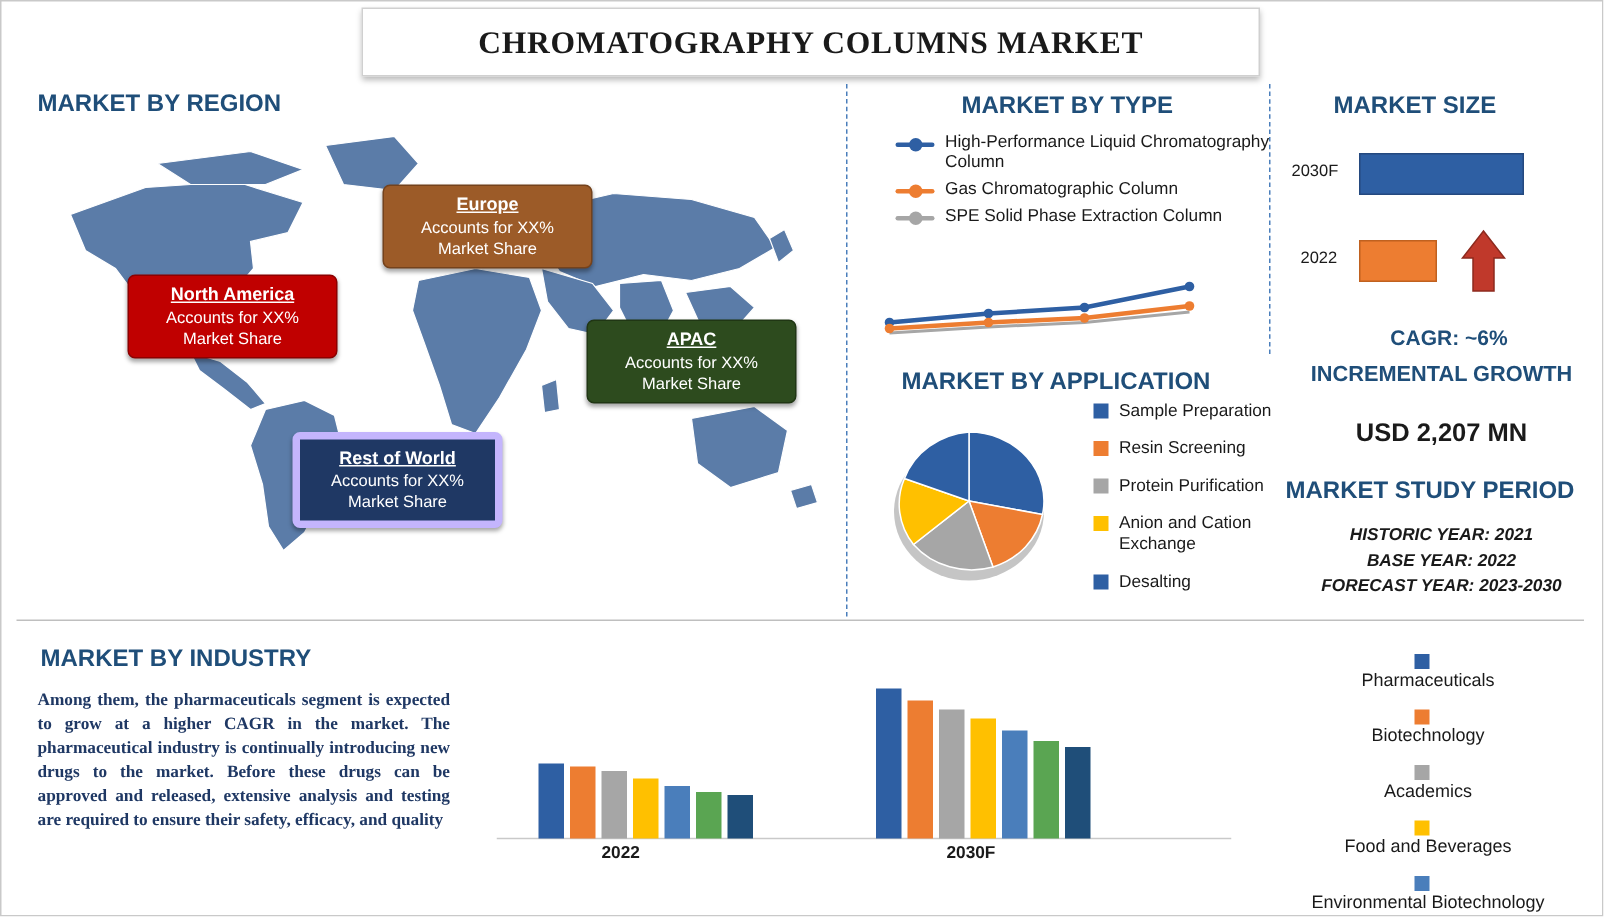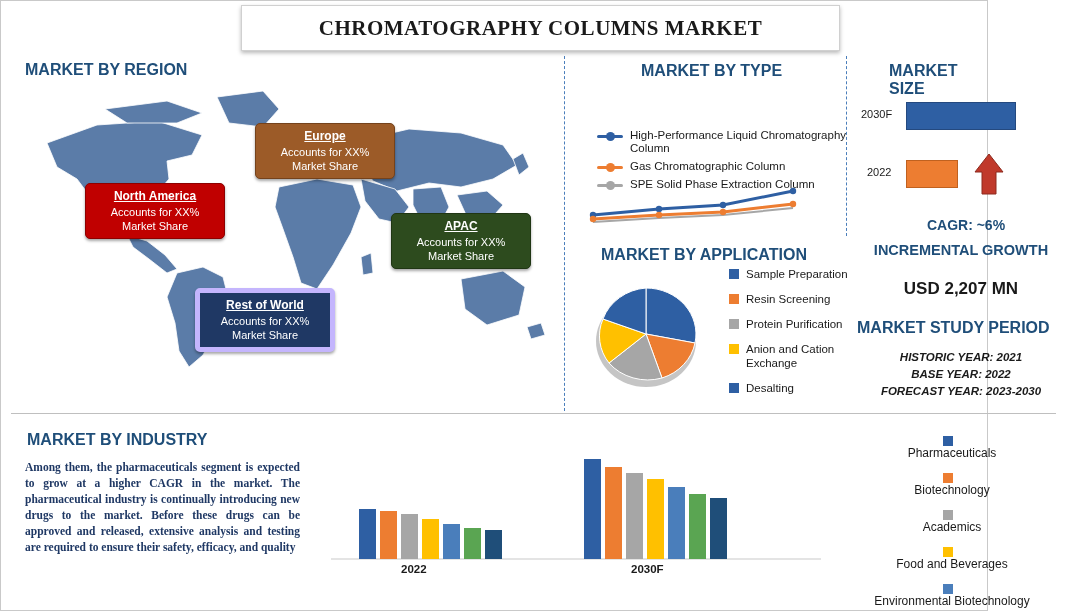--- a/index.html
+++ b/index.html
@@ -4,21 +4,21 @@
 <style>
   html,body{margin:0;padding:0;}
   body{
     width:1069px;height:611px;
     background:#ffffff;
     font-family:"Liberation Sans", sans-serif;
     overflow:hidden;
   }
   .page{
     position:relative;
-    width:988px;height:611px;
+    width:1069px;height:611px;
     box-sizing:border-box;
     border:1px solid #c9c9c9;
     background:#ffffff;
     text-decoration:underline;
   }
   
   .title-bar{
     position:absolute;left:240px;top:4px;width:597px;height:44px;
     background:#ffffff;
     border:1px solid #d0d0d0;
@@ -51,21 +51,21 @@
   #callout-eu{left:238px;top:40px;width:140px;background:#9c5b28;border:1px solid #74421c;}
   #callout-apac{left:374px;top:130px;width:140px;background:#2d4b1e;border:1px solid #203614;}
   #callout-row{left:178px;top:205px;width:140px;background:#1f3864;border:5px solid #c4b5fd;}
 
   
   #type-title{position:absolute;left:640px;top:61px;font-size:16px;font-weight:bold;color:#1f4e79;}
   .legend-row{display:flex;align-items:flex-start;margin-bottom:5px;}
   .lg-line{width:26px;height:3px;margin-top:6px;margin-right:7px;flex:0 0 auto;border-radius:2px;position:relative;}
   .lg-line .dot{position:absolute;left:9px;top:-3px;width:9px;height:9px;border-radius:50%;}
   .lg-txt{font-size:11.5px;color:#1a1a1a;line-height:13px;}
-  #type-legend{position:absolute;left:596px;top:88px;width:260px;margin-top:40px;}
+  #type-legend{position:absolute;left:596px;top:88px;width:260px;}
   #type-chart{position:absolute;left:580px;top:180px;width:225px;height:50px;}
 
   
   #size-title{position:absolute;left:888px;top:61px;font-size:16px;font-weight:bold;color:#1f4e79;}
   #size-chart{position:absolute;left:860px;top:95px;width:200px;height:125px;}
   .size-lbl{position:absolute;font-size:11px;color:#1a1a1a;}
   .size-bar{position:absolute;}
   #cagr{position:absolute;left:880px;top:216px;width:170px;text-align:center;font-size:14px;font-weight:bold;color:#1f4e79;}
   #incr-title{position:absolute;left:860px;top:241px;width:200px;text-align:center;font-size:14.5px;font-weight:bold;color:#1f4e79;}
   #incr-val{position:absolute;left:860px;top:278px;width:200px;text-align:center;font-size:17px;font-weight:bold;color:#1a1a1a;}

